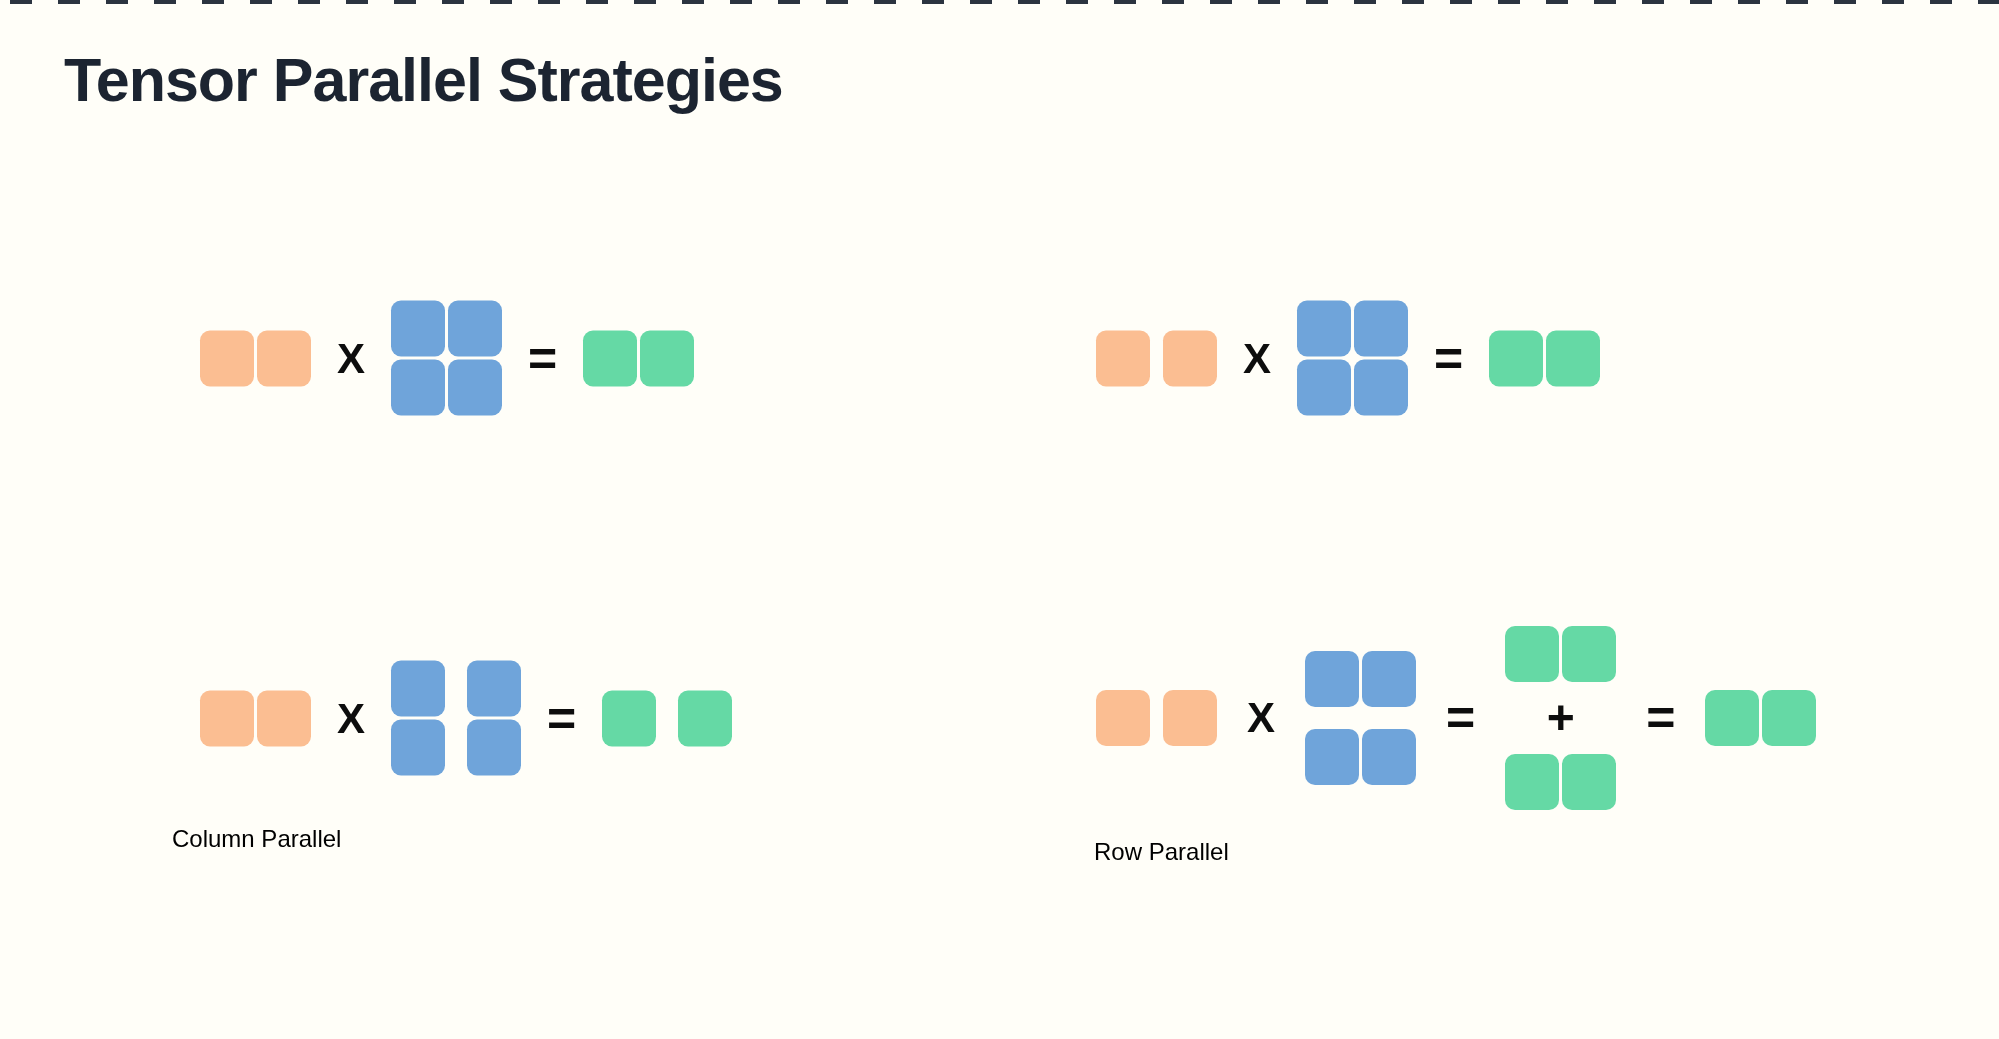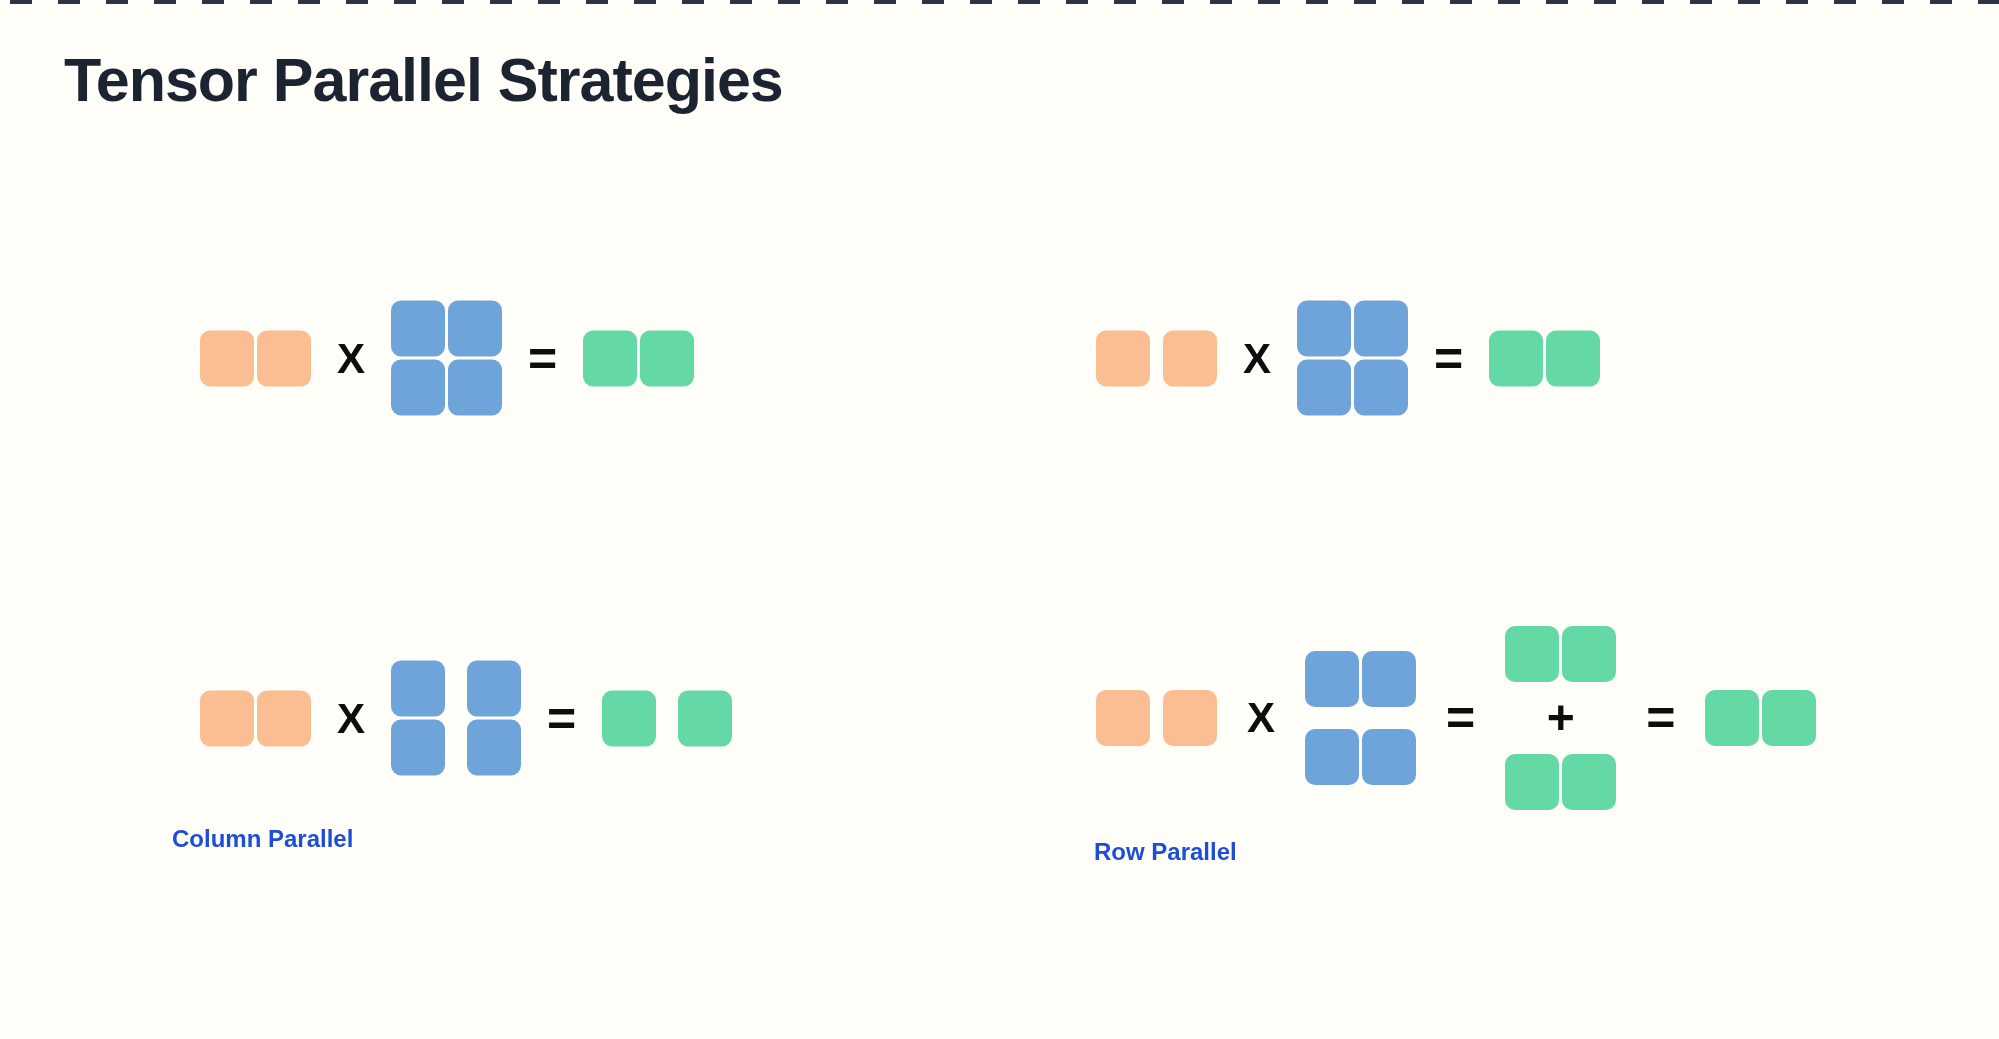--- a/index.html
+++ b/index.html
@@ -58,22 +58,22 @@
   .op.plus { font-size: 48px; }
   .stack {
     display: flex;
     flex-direction: column;
     align-items: center;
     gap: 12px;
   }
   .caption {
     position: absolute;
     font-size: 24px;
-    font-weight: bold;
-    color: #1d4ed8;
+    font-weight: normal;
+    color: #000000;
     line-height: 1;
   }
   .caption.col-parallel { left: 172px; top: 827px; }
   .caption.row-parallel { left: 1094px; top: 840px; }
 </style>
 </head>
 <body style="background-color: rgb(255, 254, 248);">
 
 <div class="canvas">
 

